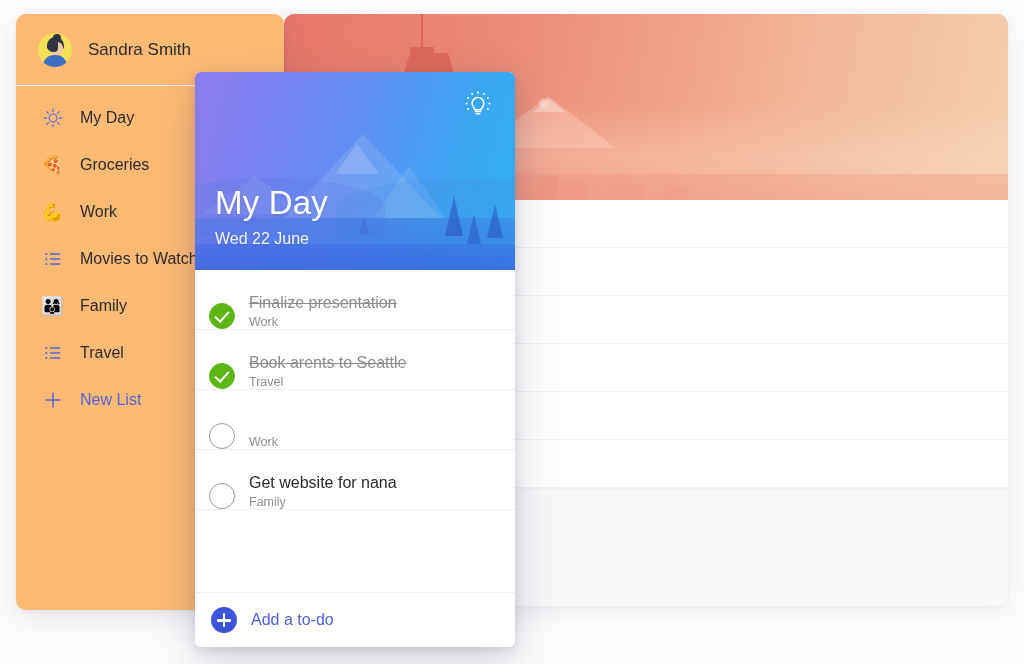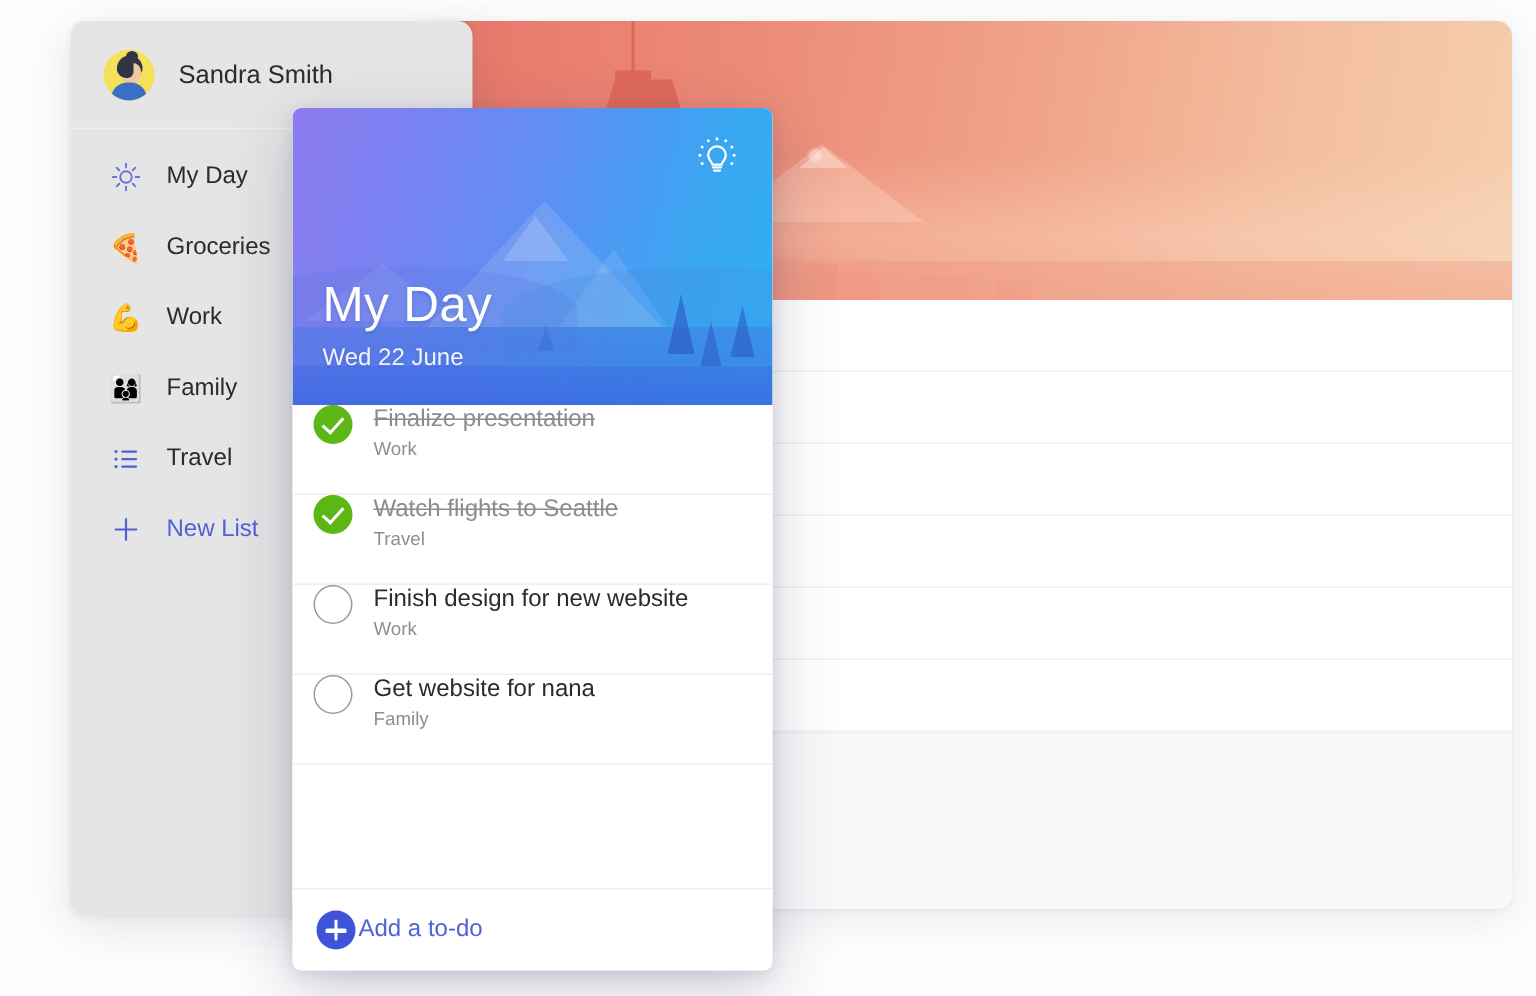--- a/index.html
+++ b/index.html
@@ -60,24 +60,23 @@
     display:flex;align-items:center;padding-left:28px;box-sizing:border-box;
     font-size:16px;color:#4a4a4a;background:#fff;
   }
   .bg-row.done span{text-decoration:line-through;color:#8e8e93;}
   .bg-row.tall{height:48px;}
   .bg-filler{height:160px;background:#f7f8f9;border-top:1px solid #f0f1f4;}
 
   
   .sidebar{
     position:absolute;left:16px;top:14px;width:268px;height:596px;
-    background:#e5e5e5;border-radius:10px;
+    background:#fdba74;border-radius:10px;
     box-shadow:0 8px 30px rgba(60,64,90,.13), 0 1px 4px rgba(60,64,90,.07);
     overflow:hidden;
-    margin-left:31px;
   }
   .profile{
     display:flex;align-items:center;height:72px;padding:0 22px;box-sizing:border-box;
     border-bottom:1px solid #eef0f4;
   }
   .avatar{
     width:34px;height:34px;border-radius:50%;flex:0 0 34px;position:relative;overflow:hidden;
     background:#f5e05a;
   }
   .avatar .hair{position:absolute;left:9px;top:4px;width:17px;height:13px;border-radius:9px 9px 4px 4px;background:#2f3542;}
@@ -116,21 +115,21 @@
     font-weight:400;letter-spacing:.2px;text-shadow:0 1px 3px rgba(30,50,110,.18);
   }
   .card-date{
     position:absolute;left:20px;bottom:22px;font-size:16px;color:rgba(255,255,255,.92);
     text-shadow:0 1px 3px rgba(30,50,110,.18);
   }
   .bulb{position:absolute;right:20px;top:16px;width:34px;height:34px;cursor:pointer;}
 
   .todos{background:#fff;}
   .todo{
-    display:flex;align-items:flex-start;height:60px;padding:0 14px;box-sizing:border-box;
+    display:flex;align-items:flex-end;height:60px;padding:0 14px;box-sizing:border-box;
     border-bottom:1px solid #eceef1;cursor:pointer;
   }
   .check{
     width:26px;height:26px;flex:0 0 26px;border-radius:50%;
     border:1.6px solid #9a9aa0;box-sizing:border-box;position:relative;background:#fff;
   }
   .check.done{background:#5cb715;border-color:#5cb715;}
   .check.done:after{
     content:"";position:absolute;left:8px;top:4px;width:6px;height:12px;
     border:solid #fff;border-width:0 2.4px 2.4px 0;transform:rotate(42deg);
@@ -144,21 +143,21 @@
     position:absolute;left:0;bottom:0;width:100%;height:55px;
     display:flex;align-items:center;padding-left:16px;box-sizing:border-box;
     background:#fff;border-top:1px solid #eceef1;cursor:pointer;
   }
   .plus-btn{
     width:26px;height:26px;flex:0 0 26px;border-radius:50%;background:#3d55d6;position:relative;
   }
   .plus-btn:before,.plus-btn:after{content:"";position:absolute;background:#fff;border-radius:1px;}
   .plus-btn:before{left:6px;top:12px;width:14px;height:2.6px;}
   .plus-btn:after{left:11.7px;top:6px;width:2.6px;height:14px;}
-  .footer-label{margin-left:2px;font-size:16px;color:#5161d6;}
+  .footer-label{margin-left:14px;font-size:16px;color:#5161d6;}
 </style>
 </head>
 <body>
 
 <div class="stage">
 
   <div class="main-panel">
     <div class="hero">
       <div class="hero-sun"></div>
       <div class="fuji"></div>
@@ -237,20 +236,31 @@
       <div class="nav-item">
         <div class="nav-icon">🍕</div>
         <div class="nav-label">Groceries</div>
       </div>
 
       <div class="nav-item">
         <div class="nav-icon">💪</div>
         <div class="nav-label">Work</div>
       </div>
 
+      <div class="nav-item">
+        <div class="nav-icon">
+          <svg width="20" height="20" viewBox="0 0 24 24" fill="none" stroke="#5161d6" stroke-width="1.8" stroke-linecap="round">
+            <circle cx="4" cy="6" r="1.3" fill="#5161d6" stroke="none"></circle>
+            <circle cx="4" cy="12" r="1.3" fill="#5161d6" stroke="none"></circle>
+            <circle cx="4" cy="18" r="1.3" fill="#5161d6" stroke="none"></circle>
+            <path d="M9 6h11M9 12h11M9 18h11"></path>
+          </svg>
+        </div>
+        <div class="nav-label">Movies to Watch</div>
+      </div>
 
       <div class="nav-item">
         <div class="nav-icon">👨‍👩‍👦</div>
         <div class="nav-label">Family</div>
       </div>
 
       <div class="nav-item">
         <div class="nav-icon">
           <svg width="20" height="20" viewBox="0 0 24 24" fill="none" stroke="#5161d6" stroke-width="1.8" stroke-linecap="round">
             <circle cx="4" cy="6" r="1.3" fill="#5161d6" stroke="none"></circle>
@@ -320,29 +330,28 @@
         <div class="check done"></div>
         <div class="todo-text">
           <div class="todo-title">Finalize presentation</div>
           <div class="todo-sub">Work</div>
         </div>
       </div>
 
       <div class="todo done">
         <div class="check done"></div>
         <div class="todo-text">
-          <div class="todo-title">Watch flights to Seattle</div>
+          <div class="todo-title">Book arents to Seattle</div>
           <div class="todo-sub">Travel</div>
         </div>
       </div>
 
       <div class="todo">
         <div class="check"></div>
         <div class="todo-text">
-          <div class="todo-title">Finish design for new website</div>
           <div class="todo-sub">Work</div>
         </div>
       </div>
 
       <div class="todo">
         <div class="check"></div>
         <div class="todo-text">
           <div class="todo-title">Get website for nana</div>
           <div class="todo-sub">Family</div>
         </div>

